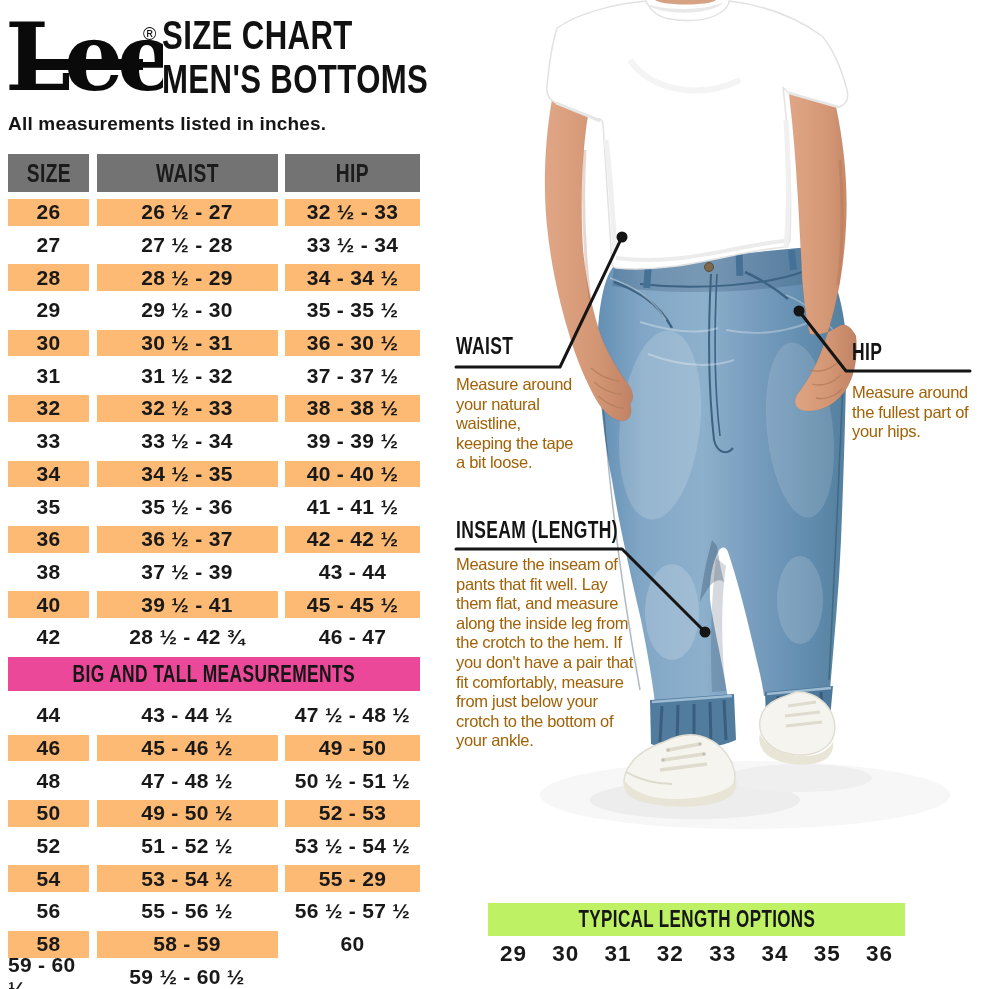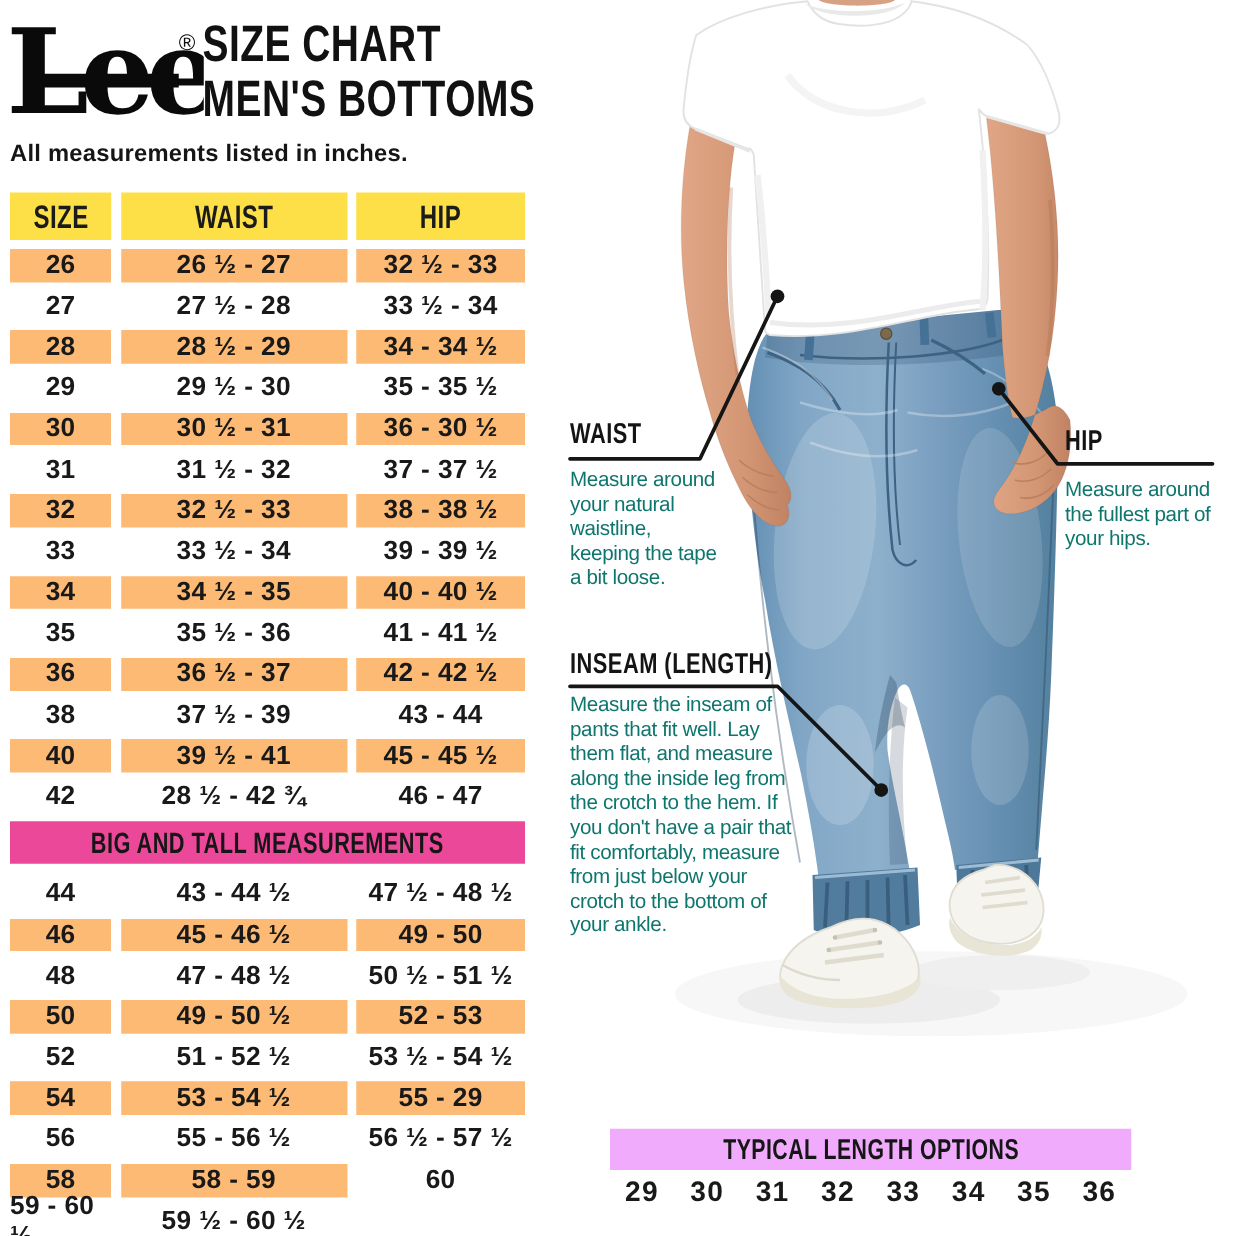--- a/index.html
+++ b/index.html
@@ -14,50 +14,50 @@
   
   .logo { position:absolute; left:5px; top:12px; width:158px; height:96px; }
   .title-block { position:absolute; left:162px; top:13px; color:#111; }
   .title-line { font-size:41px; line-height:44px; font-weight:700; letter-spacing:0.5px; }
   .subtitle { position:absolute; left:8px; top:113px; font-size:19px; font-weight:700;
               letter-spacing:0.2px; color:#151515; }
 
   
   .thead { position:absolute; left:8px; top:154px; width:412px; display:grid;
            grid-template-columns:81px 181px 135px; column-gap:7.5px; }
-  .th { height:38px; background:#fde047; display:flex; align-items:center; justify-content:center;
+  .th { height:38px; background:#737373; display:flex; align-items:center; justify-content:center;
         font-size:26px; font-weight:700; letter-spacing:0.5px; color:#1b1b1b; }
   .tbody { position:absolute; left:8px; width:412px; display:grid;
            grid-template-columns:81px 181px 135px; column-gap:7.5px; grid-auto-rows:32.7px; }
   #t-regular { top:196px; }
   #t-bigtall { top:699px; }
   .td { display:flex; align-items:center; justify-content:center; box-sizing:border-box;
         font-size:21px; font-weight:700; letter-spacing:0.3px; color:#191919; }
   .td.shaded { background:#fdba74; border-top:3px solid #fff; border-bottom:3px solid #fff;
                background-clip:padding-box; }
   .section-band { position:absolute; left:8px; top:657px; width:412px; height:34px; background:#ec4899;
                   display:flex; align-items:center; justify-content:center;
                   font-size:23.5px; font-weight:700; letter-spacing:0.5px; color:#161616; }
 
   
   .figure { position:absolute; left:440px; top:0; width:546px; height:900px; }
 
   
   .anno { position:absolute; color:#1c1c1c; z-index:4; }
   .anno h3 { margin:0; font-size:23px; line-height:24px; font-weight:700; letter-spacing:0.5px; color:#141414; }
-  .anno p { margin:0; font-size:16.5px; line-height:19.6px; letter-spacing:-0.3px; font-weight:400; color:#0f766e; }
+  .anno p { margin:0; font-size:16.5px; line-height:19.6px; letter-spacing:-0.3px; font-weight:400; color:#a16207; }
   #waist-label  { left:456px; top:334px; width:124px; }
   #waist-label p  { margin-top:17px; }
   #hip-label    { left:852px; top:340px; width:134px; }
   #hip-label p    { margin-top:19px; }
   #inseam-label { left:456px; top:518px; width:182px; }
   #inseam-label p { margin-top:13px; }
 
   
-  .len-band { position:absolute; left:488px; top:903px; width:417px; height:33px; background:#f0abfc;
+  .len-band { position:absolute; left:488px; top:903px; width:417px; height:33px; background:#bef264;
               display:flex; align-items:center; justify-content:center;
               font-size:23px; font-weight:700; letter-spacing:0.5px; color:#161616; }
   .len-values { position:absolute; left:488px; top:941px; width:417px; box-sizing:border-box;
                 display:flex; justify-content:space-between; padding:0 12px;
                 font-size:22.5px; font-weight:700; letter-spacing:1px; color:#191919; }
 </style>
 </head>
 <body>
 
 <div class="page">

